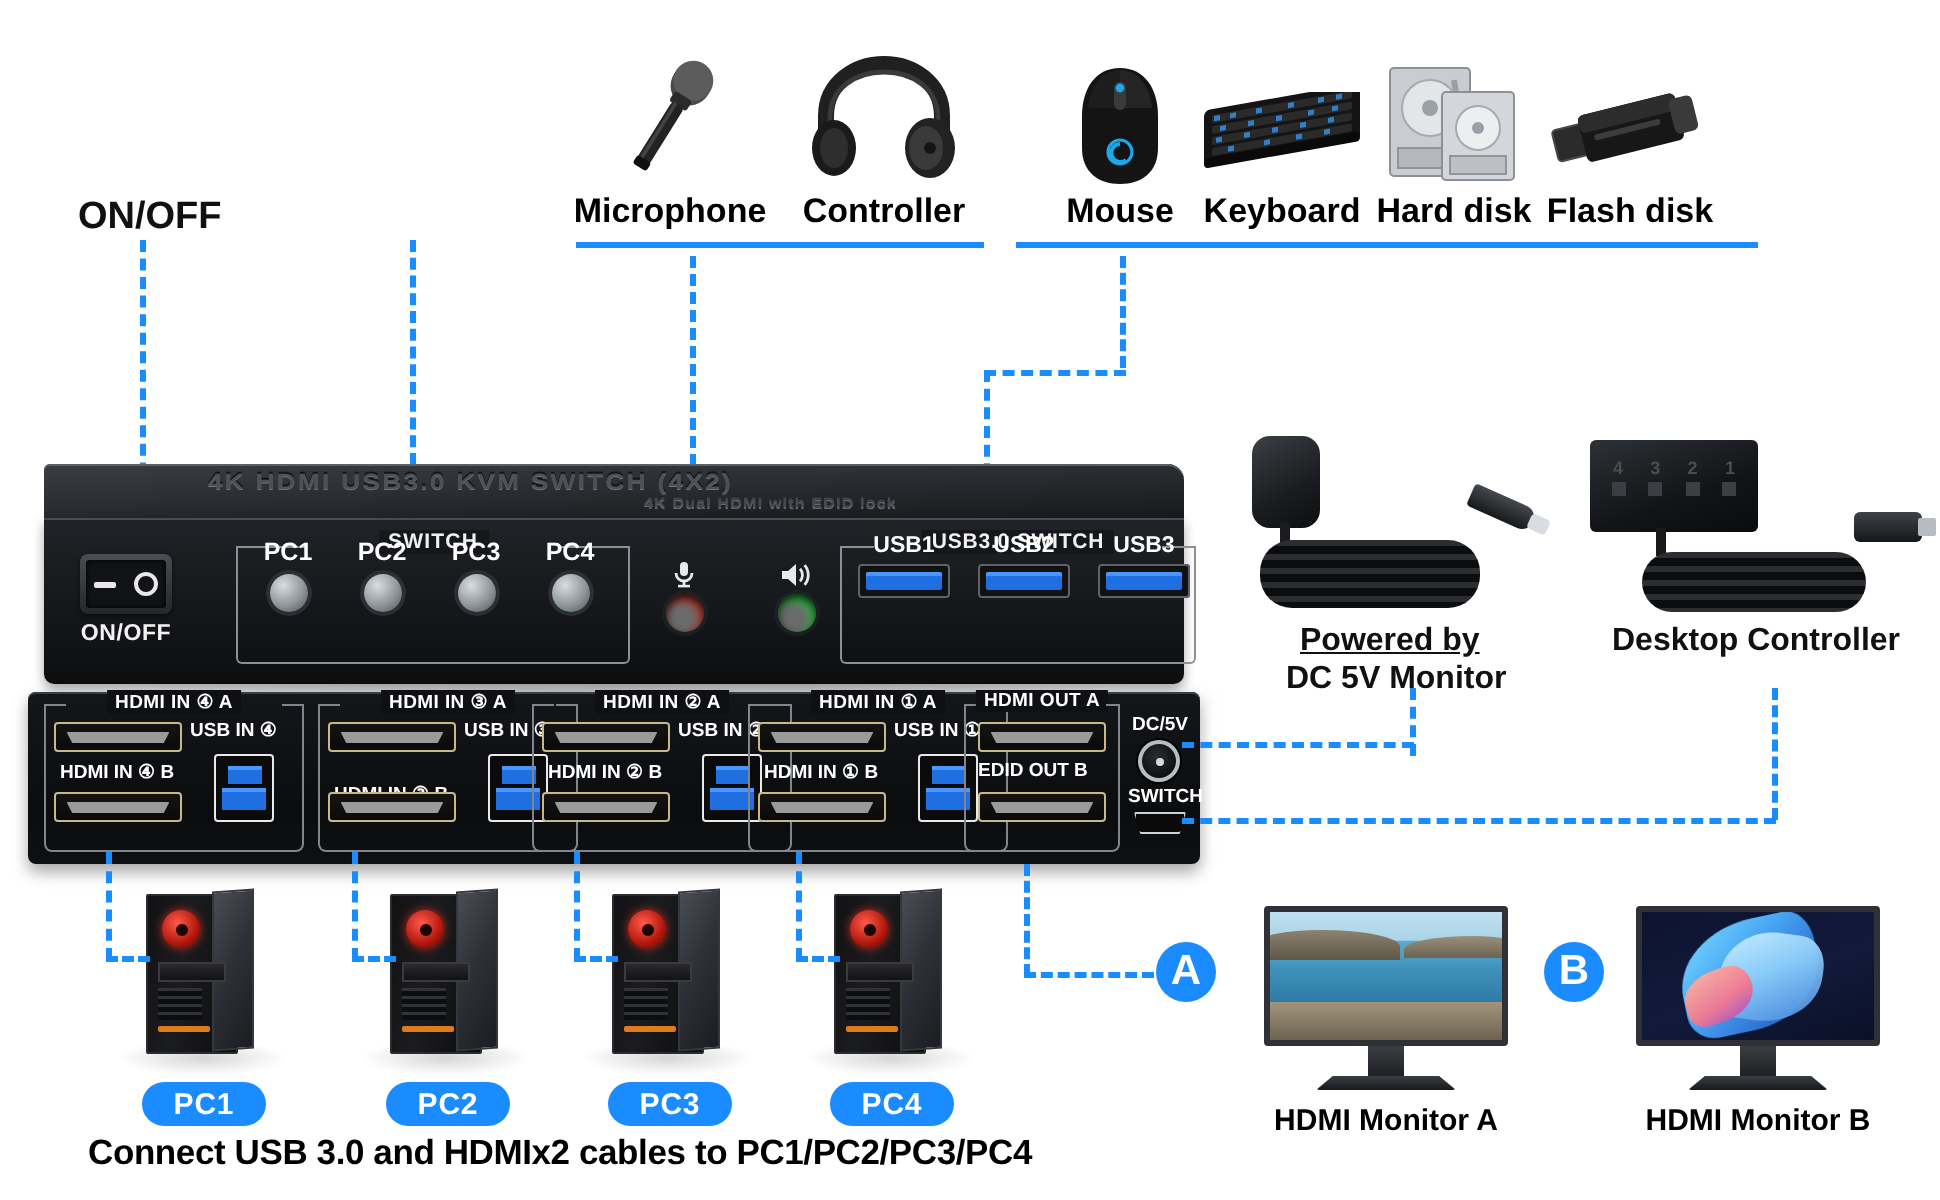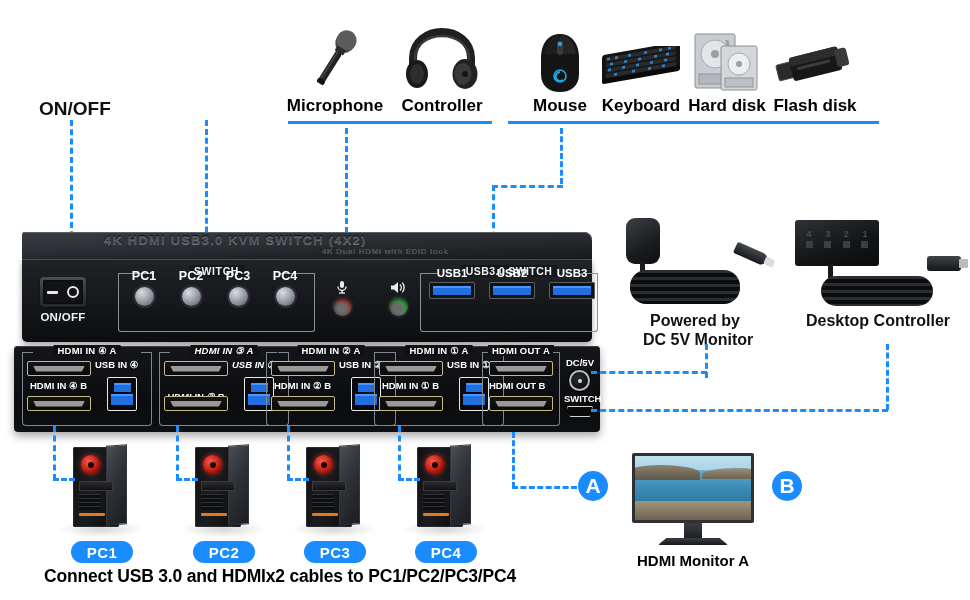--- a/index.html
+++ b/index.html
@@ -511,21 +511,21 @@
         </div>
       <div class="hdmi" style="left:4px;top:44px;">
           <i></i>
         </div>
       <div class="usbb" style="left:84px;top:25px;">
         <span class="top"></span>
           <span class="bot"></span>
       </div>
     </div>
 
-    <div class="pgroup" style="left:145px;width:130px;font-style:italic;">
+    <div class="pgroup" style="left:145px;width:130px;">
       <span class="ptitle">HDMI IN ③ A</span>
       <span class="plabel" style="left:7px;top:39px;">HDMI IN ③ B</span>
       <span class="plabel" style="left:72px;top:7px;">USB IN ③</span>
       <div class="hdmi" style="left:4px;top:9px;">
           <i></i>
         </div>
       <div class="hdmi" style="left:4px;top:44px;">
           <i></i>
         </div>
       <div class="usbb" style="left:84px;top:25px;">
@@ -561,21 +561,21 @@
           <i></i>
         </div>
       <div class="usbb" style="left:84px;top:25px;">
         <span class="top"></span>
           <span class="bot"></span>
       </div>
     </div>
 
     <div class="outgroup" style="left:468px;width:78px;">
       <span class="ptitle">HDMI OUT A</span>
-      <span class="plabel" style="left:6px;top:28px;">HDMI OUT B</span>
+      <span class="plabel" style="left:6px;top:28px;">EDID OUT B</span>
       <div class="hdmi" style="left:6px;top:9px;">
           <i></i>
         </div>
       <div class="hdmi" style="left:6px;top:44px;">
           <i></i>
         </div>
     </div>
 
     <span class="plabel" style="left:552px;top:11px;">DC/5V</span>
     <div class="dcjack" style="left:555px;top:24px;">
@@ -584,21 +584,21 @@
     <span class="plabel" style="left:550px;top:47px;">SWITCH</span>
     <div class="microusb" style="left:553px;top:60px;"></div>
   </div>
 
   <div class="adapter" style="left:612px;top:218px;width:170px;height:92px;">
     <div class="brick"></div>
     <div class="stem"></div>
     <div class="coil"></div>
     <div class="plug"></div>
   </div>
-  <div class="lbl" style="left:650px;top:312px;font-size:16px;">Powered by</div>
+  <div class="lbl" style="left:650px;top:312px;font-size:16px;text-decoration:underline;">Powered by</div>
   <div class="lbl" style="left:643px;top:331px;font-size:16px;">DC 5V Monitor</div>
 
   <div class="controller" style="left:795px;top:220px;width:180px;height:92px;">
     <div class="pad">
       <div class="keys">
         <div class="key">
           <div class="n">4</div>
           <div class="sq"></div>
         </div>
         <div class="key">
@@ -696,16 +696,28 @@
           <div class="shore"></div>
       </div>
     </div>
     <div class="neck"></div>
     <div class="base"></div>
     <div class="cap">HDMI Monitor A</div>
   </div>
 
   <div class="circ-badge" style="left:772px;top:471px;">B</div>
 
+  <div class="monitor" style="left:818px;top:453px;">
+    <div class="screen">
+      <div class="wallB">
+        <div class="p1"></div>
+          <div class="p2"></div>
+          <div class="p3"></div>
+      </div>
+    </div>
+    <div class="neck"></div>
+    <div class="base"></div>
+    <div class="cap">HDMI Monitor B</div>
+  </div>
 
   <div class="caption-bottom">Connect USB 3.0 and HDMIx2  cables to PC1/PC2/PC3/PC4</div>
 
 </div>
 
 </body></html>

